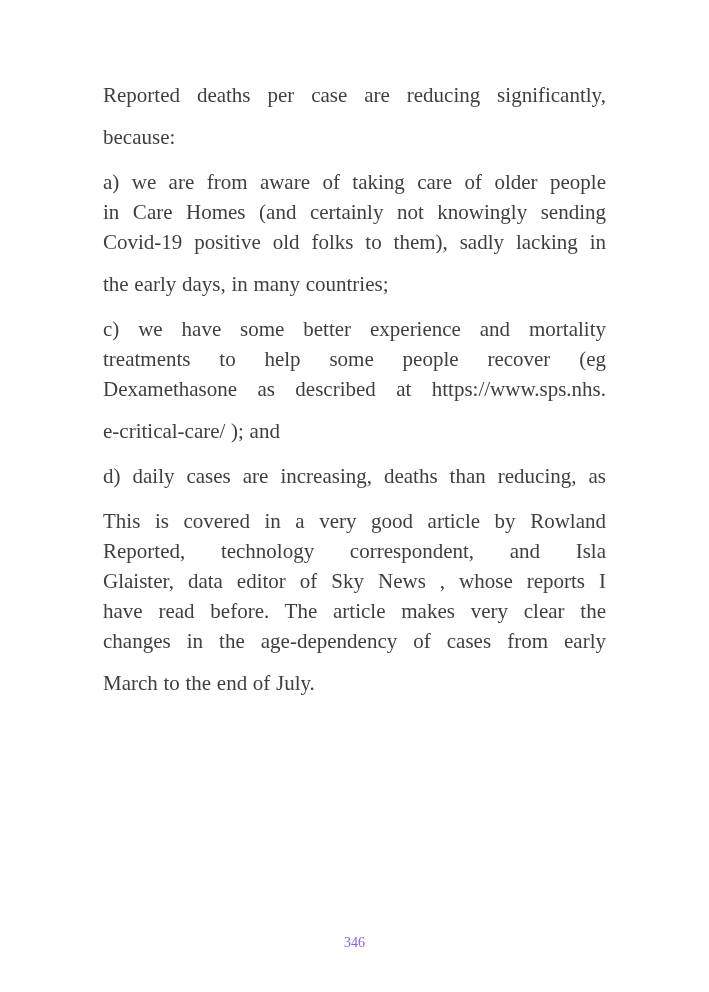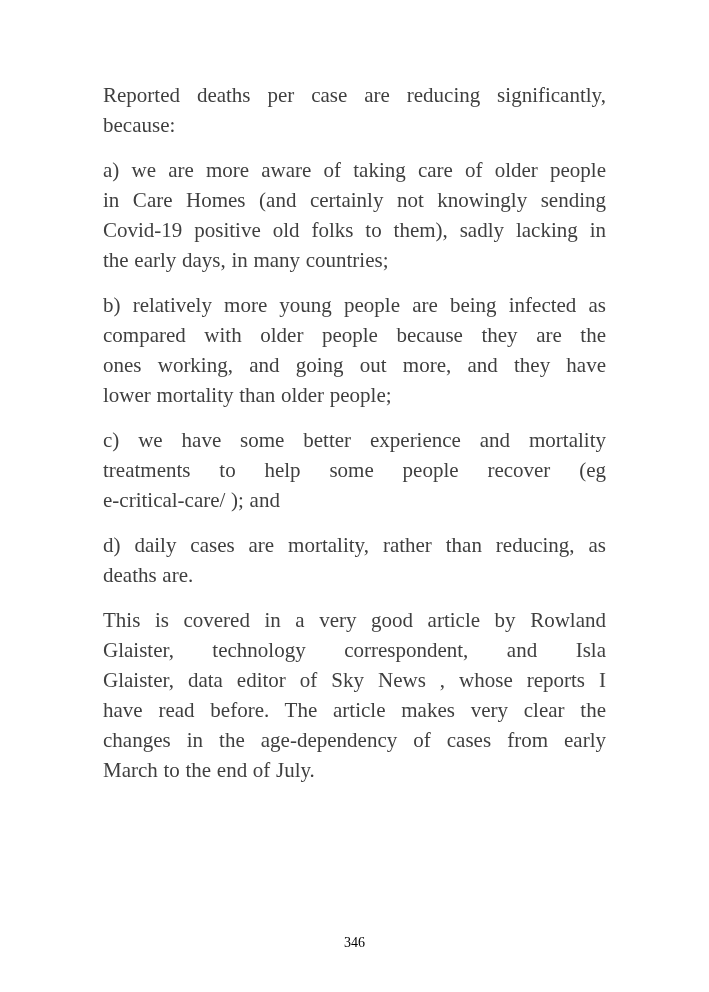--- a/index.html
+++ b/index.html
@@ -28,65 +28,60 @@
     margin-bottom: 15px;
   }
   .line {
     line-height: 30px;
     text-align: justify;
     text-align-last: justify;
     word-spacing: 0.02em;
   }
   .line.last {
     text-align-last: left;
+    margin-top: 12px;
   }
   .page-footer {
     position: absolute;
     left: 103px;
     top: 934px;
     width: 503px;
     text-align: center;
     font-size: 14px;
-    color: #000000;
+    color: #8b5cf6;
     line-height: 18px;
   }
 </style>
 </head>
 <body>
 
 <div class="page">
   <div class="text-column">
       <div class="paragraph">
         <div class="line">Reported deaths per case are reducing significantly,</div>
         <div class="line last">because:</div>
       </div>
       <div class="paragraph">
-        <div class="line">a) we are more aware of taking care of older people</div>
+        <div class="line">a) we are from aware of taking care of older people</div>
         <div class="line">in Care Homes (and certainly not knowingly sending</div>
         <div class="line">Covid-19 positive old folks to them), sadly lacking in</div>
         <div class="line last">the early days, in many countries;</div>
       </div>
       <div class="paragraph">
-        <div class="line">b) relatively more young people are being infected as</div>
-        <div class="line">compared with older people because they are the</div>
-        <div class="line">ones working, and going out more, and they have</div>
-        <div class="line last">lower mortality than older people;</div>
-      </div>
-      <div class="paragraph">
         <div class="line">c) we have some better experience and mortality</div>
         <div class="line">treatments to help some people recover (eg</div>
+        <div class="line">Dexamethasone as described at https://www.sps.nhs.</div>
         <div class="line last">e-critical-care/ ); and</div>
       </div>
       <div class="paragraph">
-        <div class="line">d) daily cases are mortality, rather than reducing, as</div>
-        <div class="line last">deaths are.</div>
+        <div class="line">d) daily cases are increasing, deaths than reducing, as</div>
       </div>
       <div class="paragraph">
         <div class="line">This is covered in a very good article by Rowland</div>
-        <div class="line">Glaister, technology correspondent, and Isla</div>
+        <div class="line">Reported, technology correspondent, and Isla</div>
         <div class="line">Glaister, data editor of Sky News , whose reports I</div>
         <div class="line">have read before. The article makes very clear the</div>
         <div class="line">changes in the age-dependency of cases from early</div>
         <div class="line last">March to the end of July.</div>
       </div>
     </div>
   <div class="page-footer">346</div>
 </div>
 
 </body></html>

